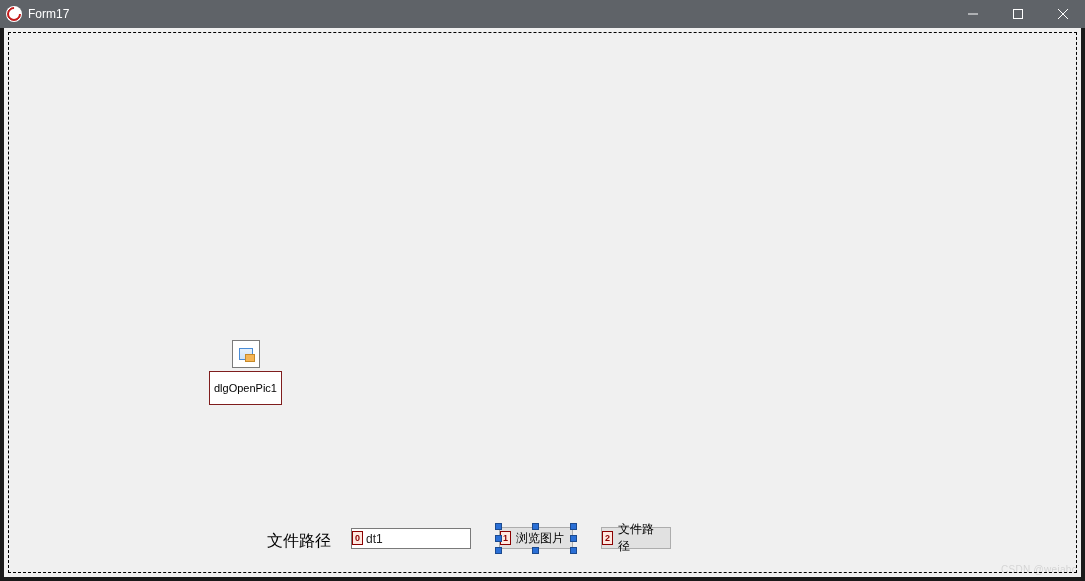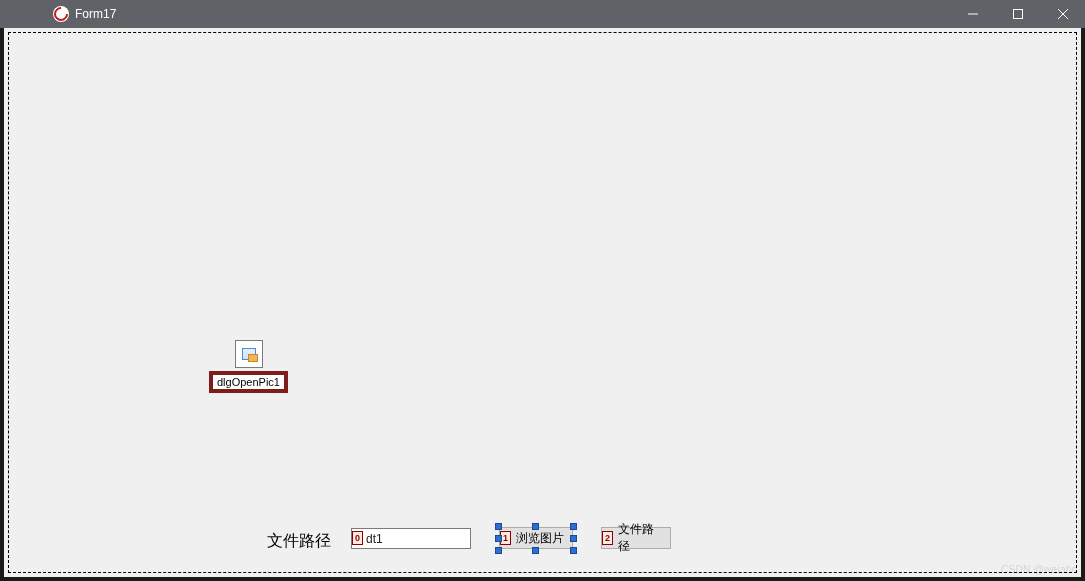--- a/index.html
+++ b/index.html
@@ -22,21 +22,20 @@
       background: #1a1a1a;
     }
     .titlebar {
       height: 28px;
       background: #5f6368;
       display: flex;
       align-items: center;
       color: #ffffff;
       font-size: 12px;
       position: relative;
-      padding-left: 47px;
     }
     .titlebar-icon {
       width: 16px;
       height: 16px;
       margin-left: 6px;
       margin-right: 6px;
       background: #ffffff;
       border-radius: 50%;
       position: relative;
       display: flex;
@@ -121,24 +120,24 @@
       content: "";
       position: absolute;
       right: -3px;
       bottom: -3px;
       width: 8px;
       height: 6px;
       background: #f5b555;
       border: 1px solid #c78a2a;
     }
     .component-label {
-      border: 4px solid #7f1d1d;
+      border: 1px solid #7f1d1d;
       background: #ffffff;
       font-size: 11px;
-      padding: 1px 4px;
+      padding: 10px 4px;
       white-space: nowrap;
     }
 
     
     .label-filepath {
       position: absolute;
       left: 258px;
       top: 498px;
       font-size: 16px;
       color: #000000;

